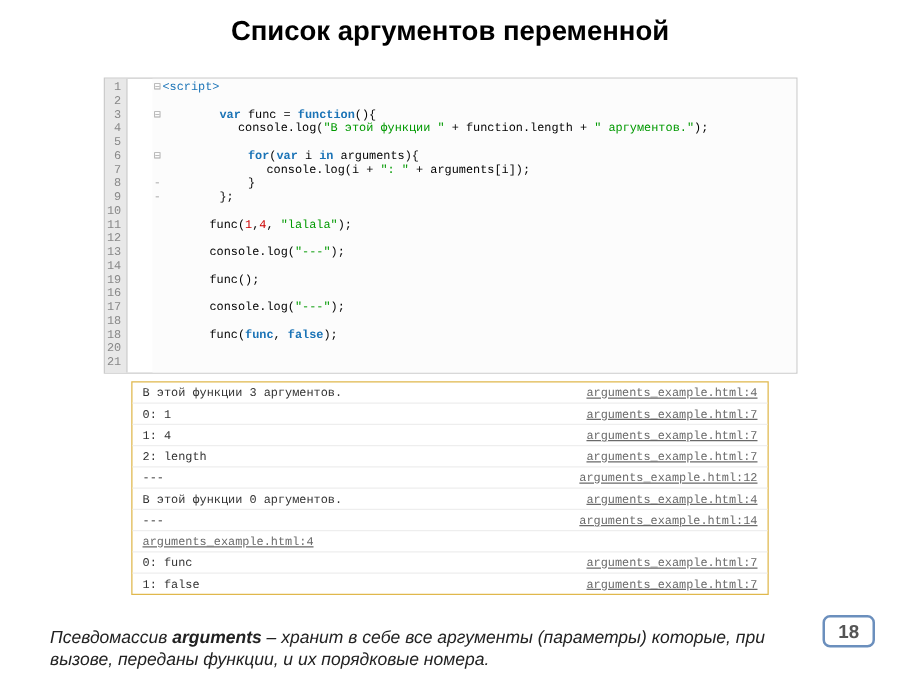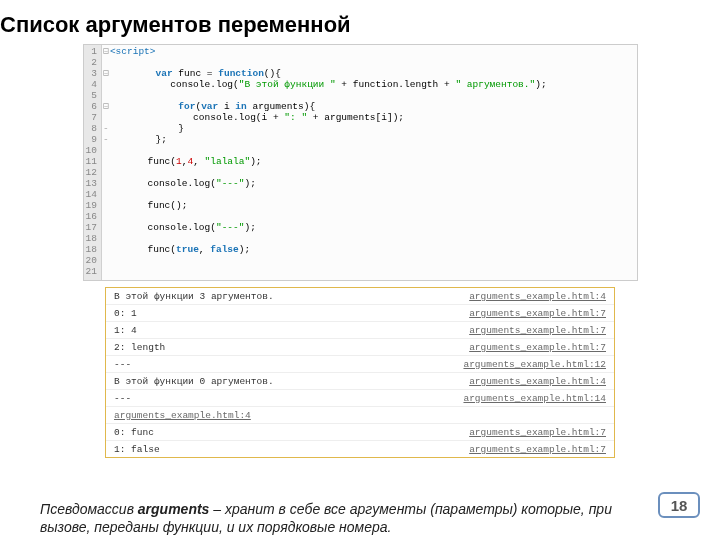--- a/index.html
+++ b/index.html
@@ -1,21 +1,21 @@
 <!DOCTYPE html>
 <html><head>
 <meta charset="utf-8">
 <style>
   * { box-sizing: border-box; margin: 0; padding: 0; }
   body { width: 720px; height: 540px; background: #fff; font-family: sans-serif; position: relative; overflow: hidden; }
-  .title { text-align: left; font-weight: bold; font-size: 22px; color: #000; margin-top: 12px; margin-bottom: 6px; }
+  .title { text-align: center; font-weight: bold; font-size: 22px; color: #000; margin-top: 12px; margin-bottom: 24px; }
   .code-block { margin: 0 auto; width: 555px; border: 1px solid #ccc; background: #fff; font-family: Consolas, 'Courier New', monospace; font-size: 9.5px; line-height: 1.15; display: flex; }
   .gutter { background: #e8e8e8; color: #888; text-align: right; padding: 2px 4px 2px 2px; user-select: none; border-right: 1px solid #d0d0d0; }
   .gutter div { height: 11px; }
-  .codelines { background: #fcfcfc; flex: 1; padding: 2px 0 2px 0; overflow: hidden; }
+  .codelines { background: #fcfcfc; flex: 1; padding: 2px 0 2px 0; overflow: hidden; margin-left: 20px; }
   .codelines div { height: 11px; white-space: pre; }
   .cl-tag { color: #1a73b6; }
   .cl-kw { color: #1a73b6; font-weight: bold; }
   .cl-str { color: #090; }
   .cl-num { color: #c00; }
   .cl-fold { color: #aaa; display: inline-block; width: 8px; text-align: center; }
   .console-block { margin: 6px auto 17px auto; width: 510px; border: 1px solid #e0b84c; font-family: Consolas, 'Courier New', monospace; font-size: 9.5px; }
   .console-row { display: flex; justify-content: space-between; padding: 2.5px 8px; border-bottom: 1px solid #eee; align-items: center; }
   .console-row:last-child { border-bottom: none; }
   .console-msg { color: #333; }
@@ -65,21 +65,21 @@
     <div><span class="cl-fold">-</span><span>        };</span></div>
     <div> </div>
     <div><span>        func(</span><span class="cl-num">1</span><span>,</span><span class="cl-num">4</span><span>, </span><span class="cl-str">"lalala"</span><span>);</span></div>
     <div> </div>
     <div><span>        console.log(</span><span class="cl-str">"---"</span><span>);</span></div>
     <div> </div>
     <div><span>        func();</span></div>
     <div> </div>
     <div><span>        console.log(</span><span class="cl-str">"---"</span><span>);</span></div>
     <div> </div>
-    <div><span>        func(</span><span class="cl-kw">true</span><span>, </span><span class="cl-kw">false</span><span>);</span></div>
+    <div><span>        func(</span><span class="cl-kw">func</span><span>, </span><span class="cl-kw">false</span><span>);</span></div>
     <div> </div>
   </div>
 </div>
 
 <div class="console-block">
   <div class="console-row">
       <span class="console-msg">В этой функции 3 аргументов.</span>
       <span class="console-src">arguments_example.html:4</span>
     </div>
   <div class="console-row">

